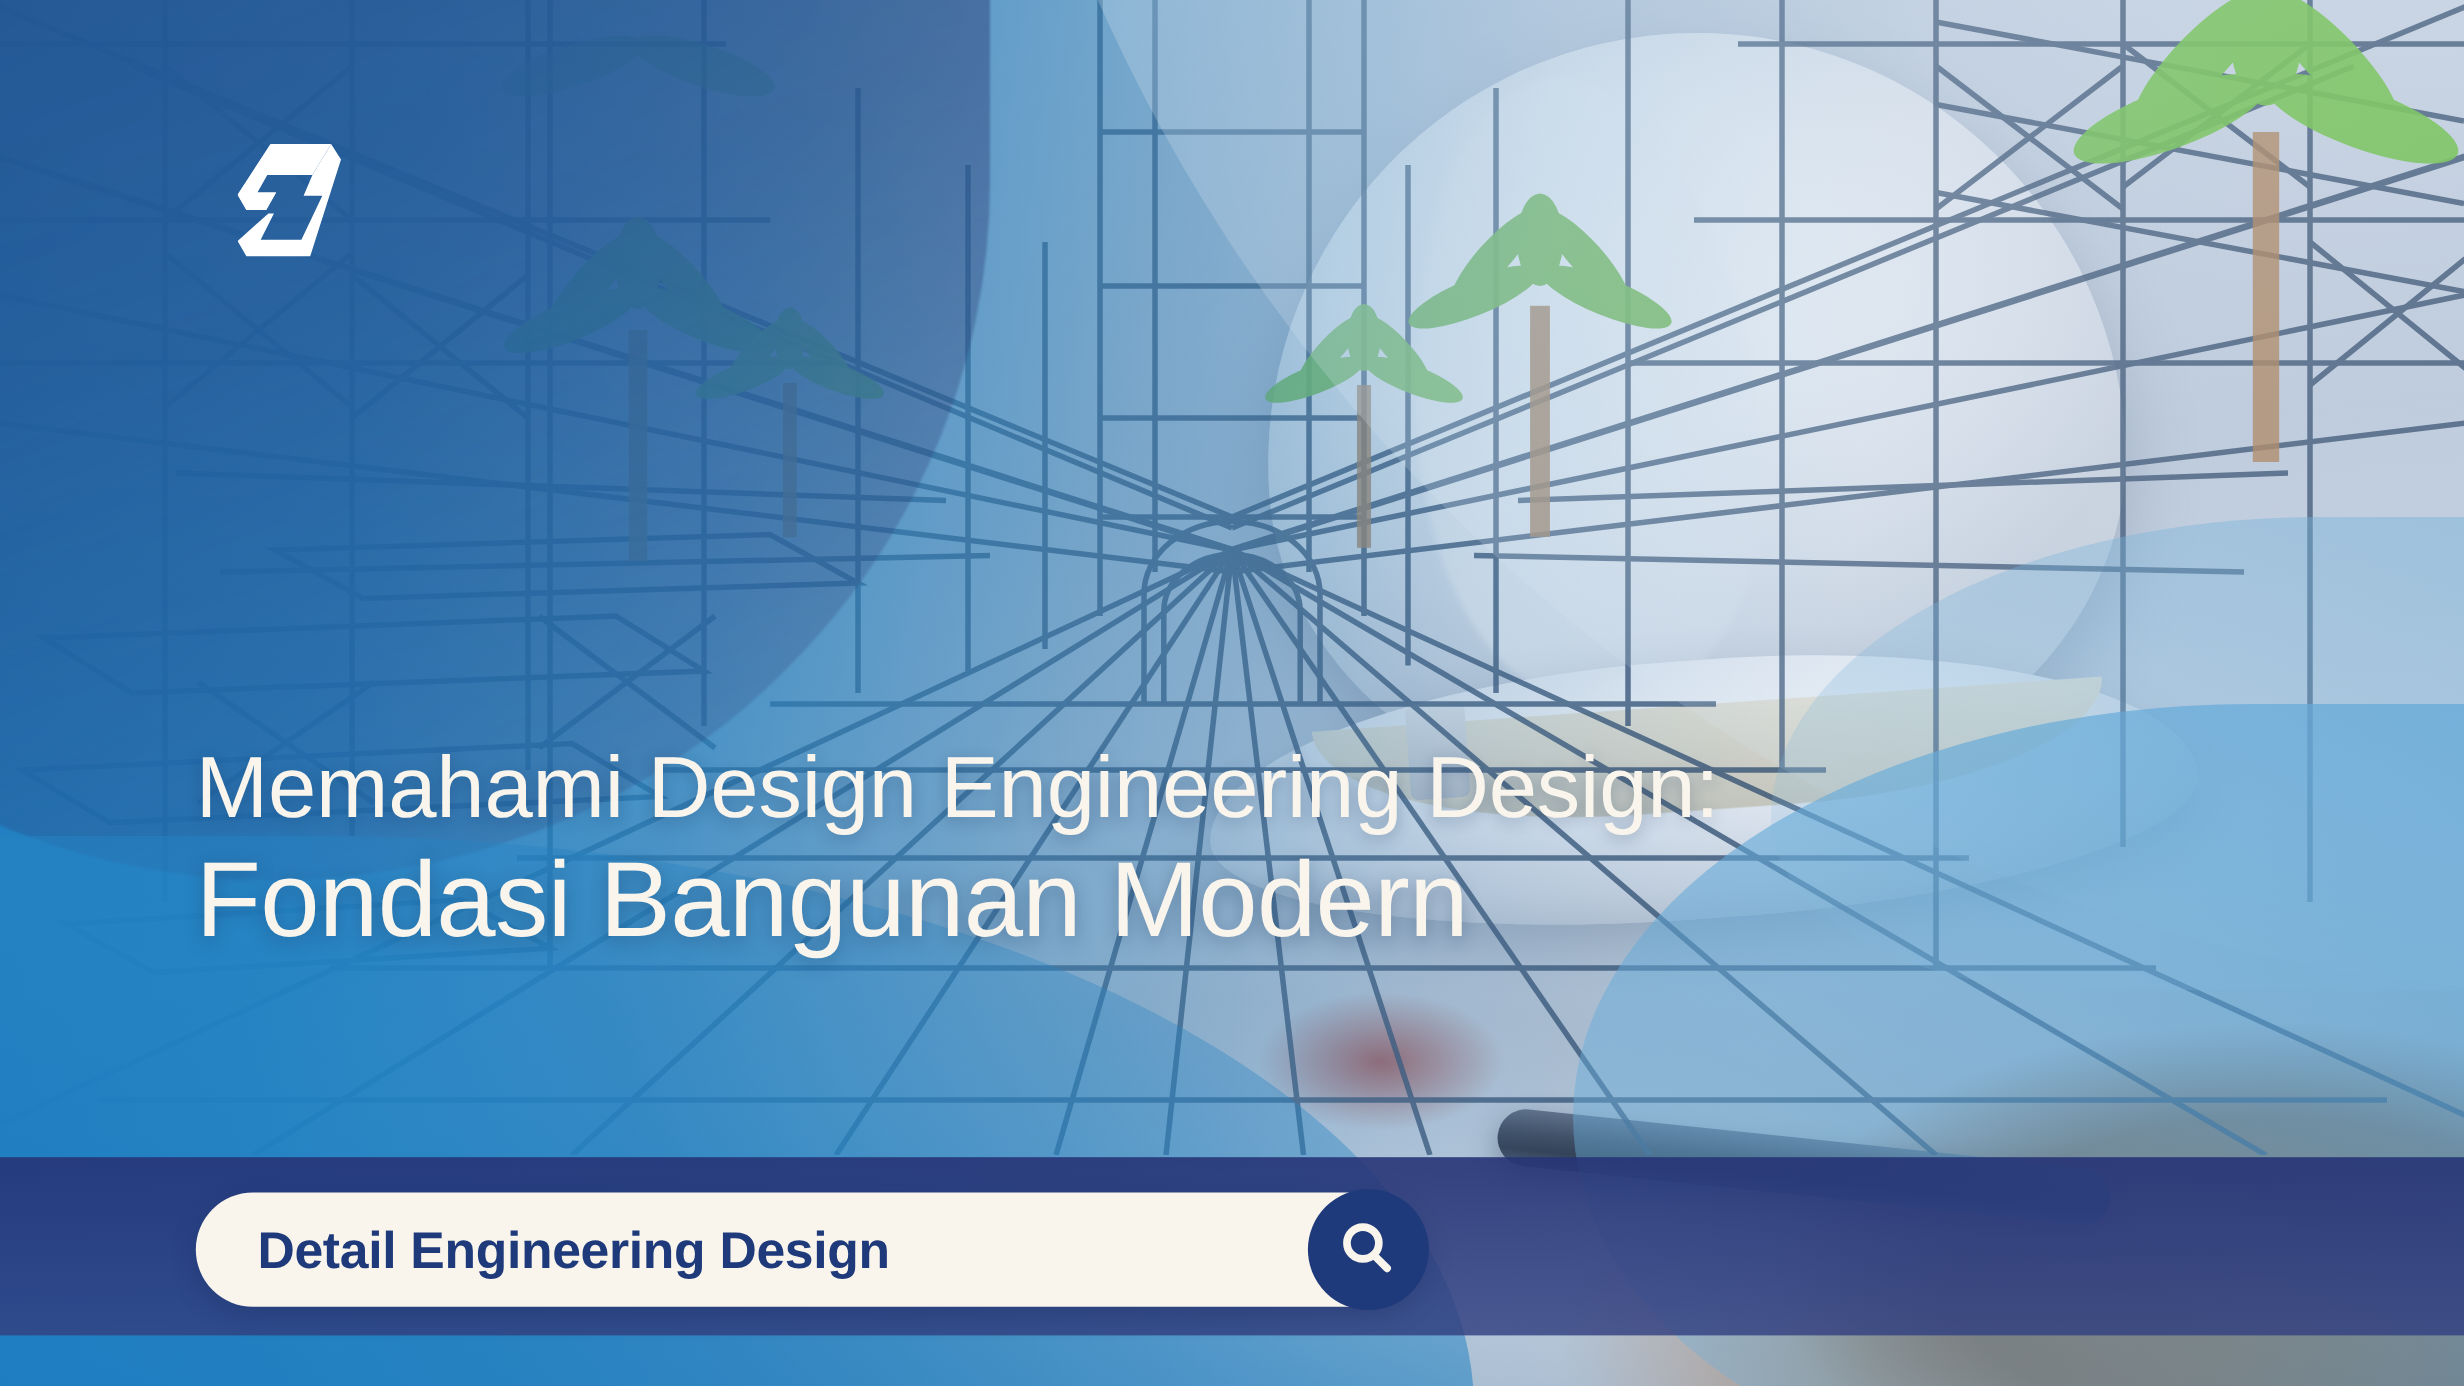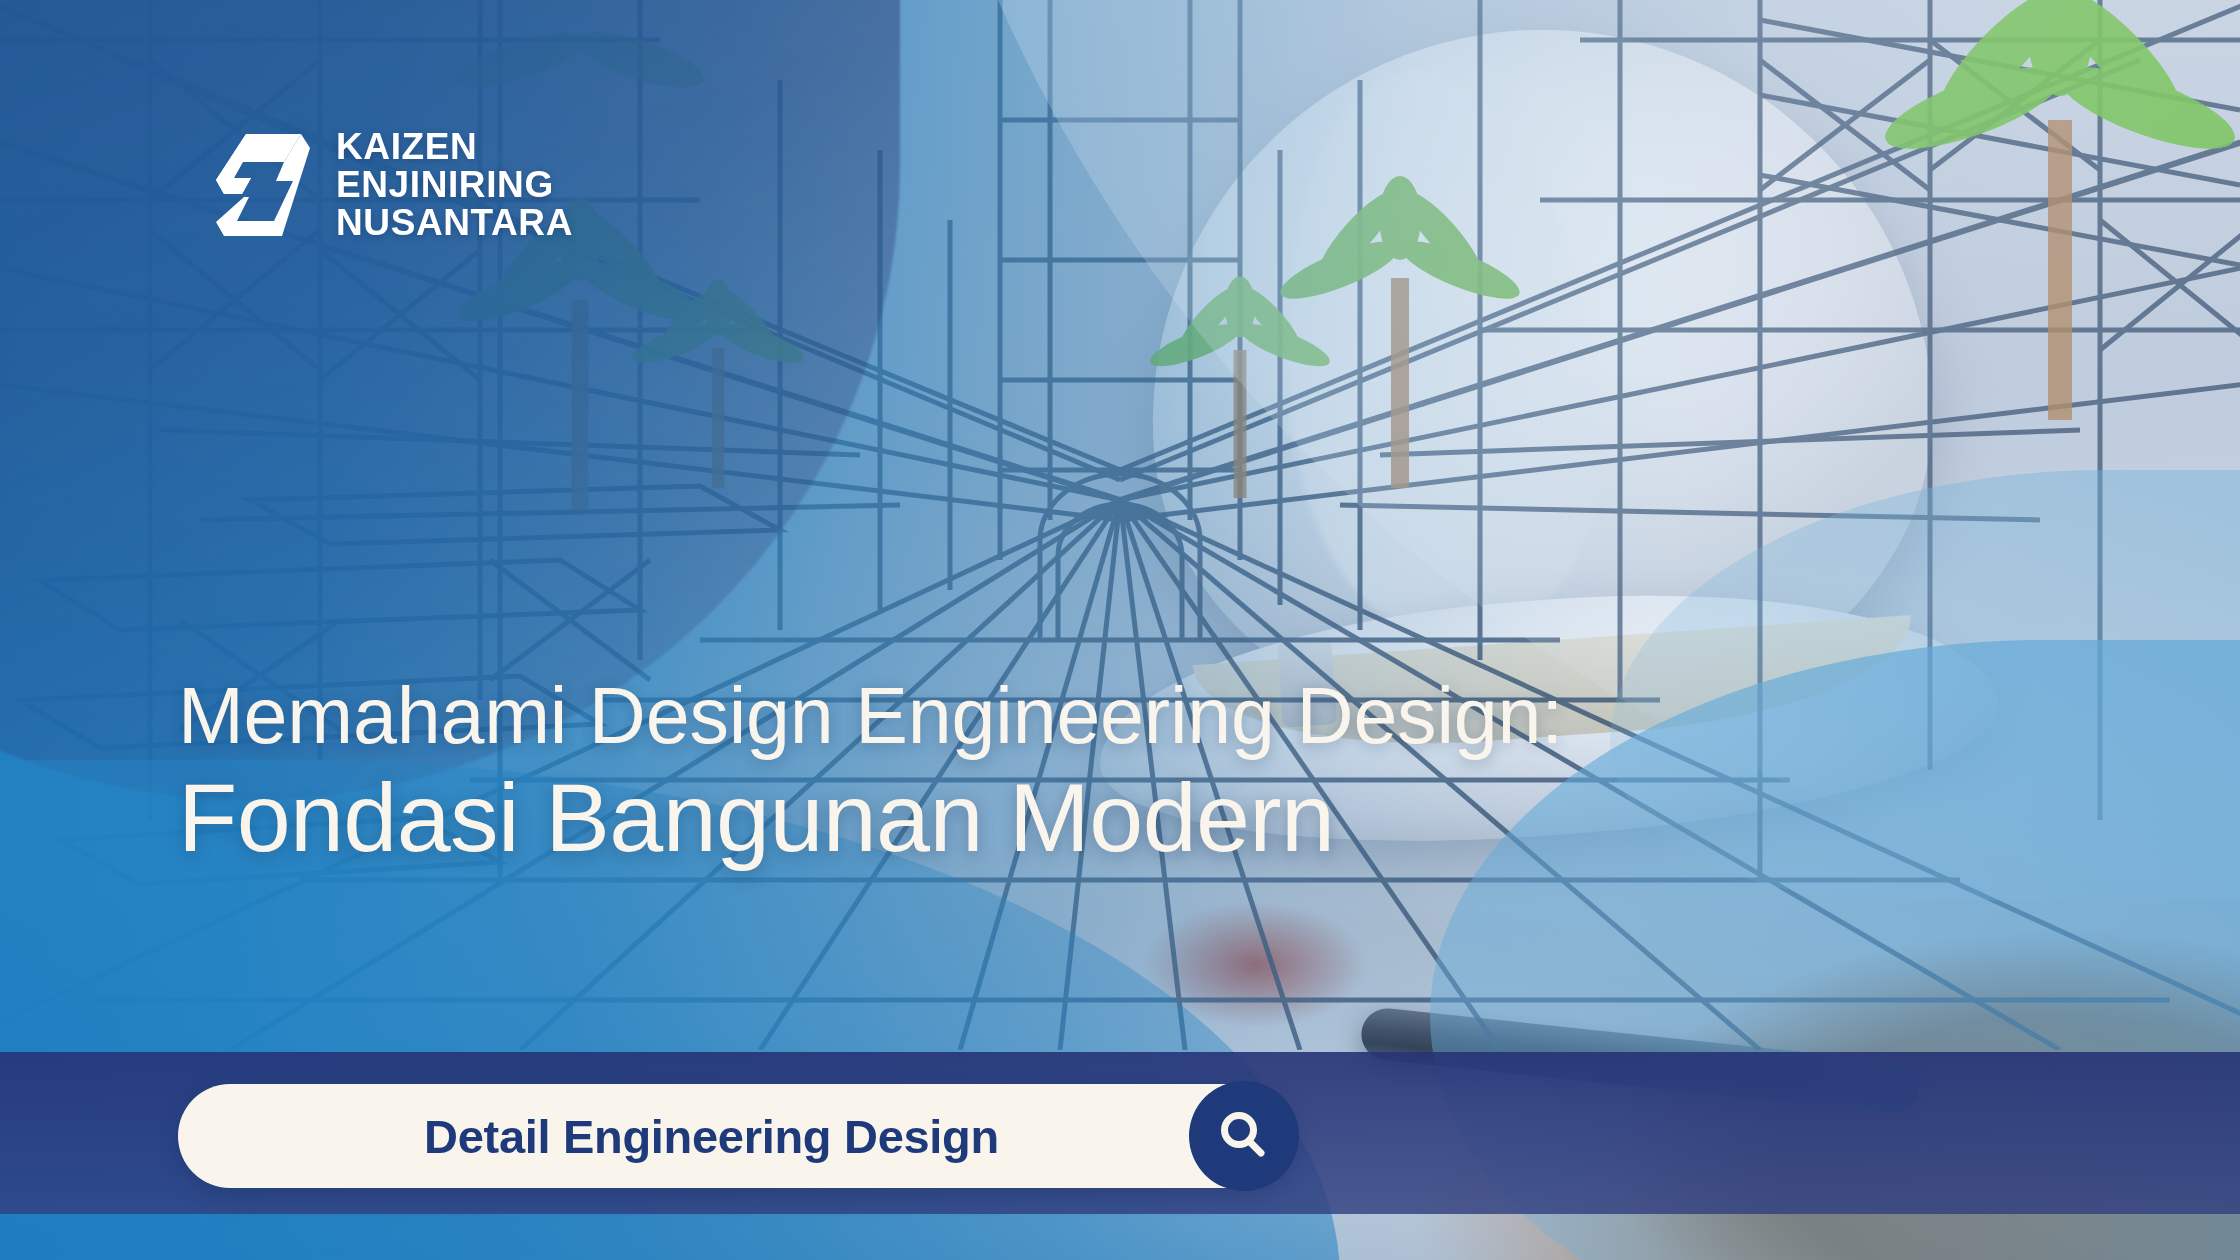--- a/index.html
+++ b/index.html
@@ -179,21 +179,21 @@
   .search-pill{
     position:absolute;left:178px;top:1084px;
     width:1118px;height:104px;
     background:#F9F5EC;
     border-radius:52px;
     display:flex;align-items:center;
     box-shadow:0 8px 22px rgba(20,34,80,.26);
   }
   .pill-label{
     flex:1;
-    text-align:center;
+    text-align:left;
     color:#1E3A7B;
     font-size:47px;
     font-weight:bold;
     letter-spacing:-.3px;
     padding-left:56px;
     white-space:nowrap;
   }
   .pill-search-btn{
     width:110px;height:110px;flex:none;
     margin-right:-3px;
@@ -384,25 +384,20 @@
   <div class="swoosh-cyan2"></div>
   <div class="wash-bottom-left"></div>
 
   <div class="logo">
     <svg class="logo-mark" viewBox="0 0 94 108">
       <path d="M27 2 L86 2 L94 14 L67 40 L67 44 L86 44 L94 57 L67 106 L8 106 L0 93 L27 66 L27 62 L8 62 L0 50 Z" fill="#ffffff" opacity="0"></path>
       <path d="M30 3 L85 3 L68 31 L27 31 L18 47 L35 47 L26 63 L8 63 L0 49 Z" fill="#ffffff"></path>
       <path d="M85 3 L94 17 L66 105 L8 105 L0 91 L28 66 L33 66 L21 90 L58 90 L77 50 L60 50 L68 31 Z" fill="#ffffff"></path>
       <path d="M30 3 L18 47 L35 47 L26 63 L8 63 L0 49 Z" fill="#ffffff"></path>
     </svg>
-    <div class="logo-text">
-      <div>KAIZEN</div>
-      <div>ENJINIRING</div>
-      <div>NUSANTARA</div>
-    </div>
   </div>
 
   <div class="headline">
     <div class="headline-line1">Memahami Design Engineering Design:</div>
     <div class="headline-line2">Fondasi Bangunan Modern</div>
   </div>
 
   <div class="bottom-band"></div>
 
   <div class="search-pill">

